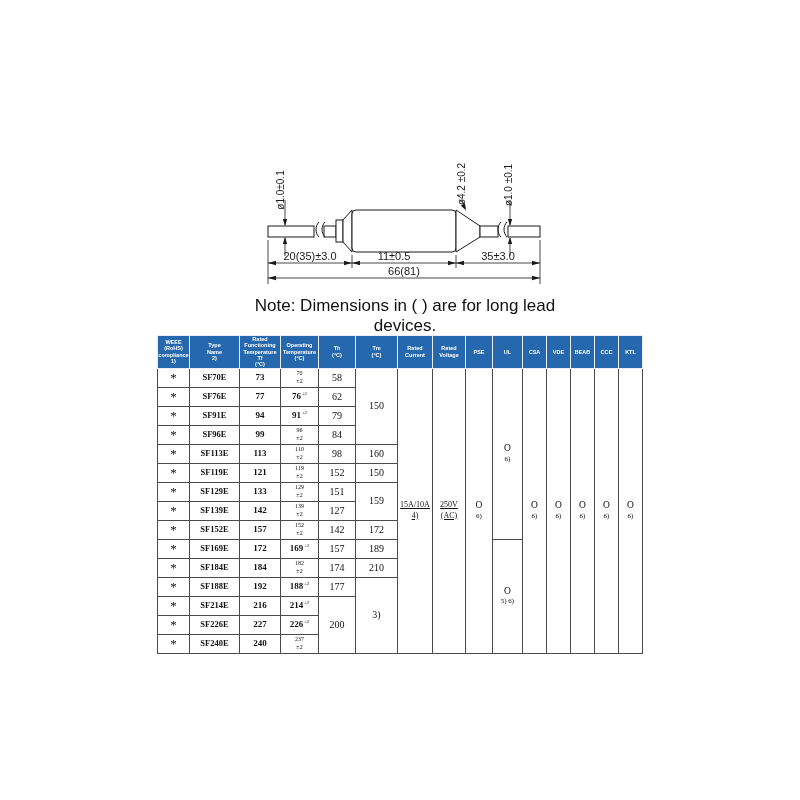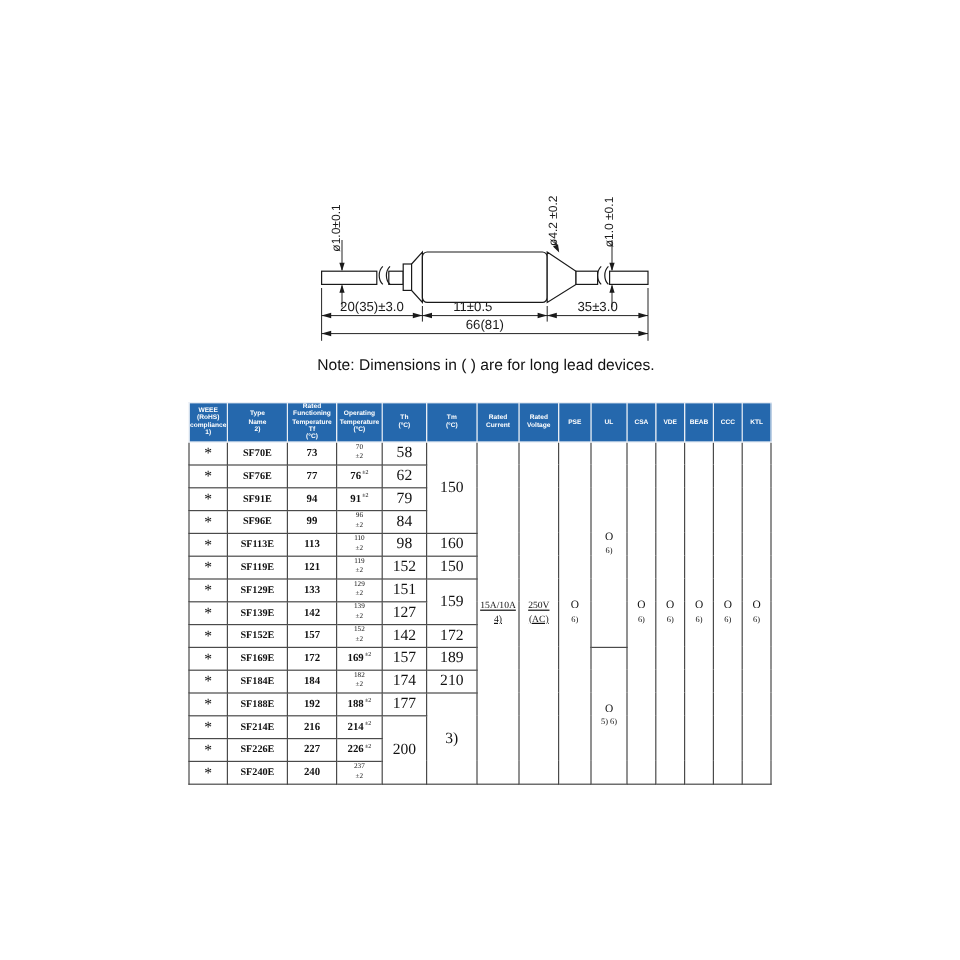--- a/index.html
+++ b/index.html
@@ -6,39 +6,39 @@
   .canvas{position:relative;width:800px;height:800px;background:#fff;overflow:hidden;
           font-family:"Liberation Sans",sans-serif;color:#111;}
 
   
   .diagram-svg{position:absolute;left:240px;top:150px;width:320px;height:150px;}
   .dim-label{position:absolute;font-size:11px;color:#1a1a1a;text-align:center;
              font-family:"Liberation Sans",sans-serif;white-space:nowrap;}
   .dim-label.rot{font-size:10px;transform:rotate(-90deg);transform-origin:center center;
                  width:60px;height:12px;line-height:12px;}
   .note-line{position:absolute;left:230px;top:296px;width:350px;text-align:center;
-             font-size:13px;color:#111;}
+             font-size:17px;color:#111;}
 
   
   .spec-table{position:absolute;left:157px;top:335px;width:485px;border-collapse:collapse;
               table-layout:fixed;border:1px solid #4a4a4a;}
   .spec-table th{background:#2568ad;color:#fff;font-weight:bold;font-size:5.5px;
                  font-family:"Liberation Sans",sans-serif;border:1px solid #e9eef5;
                  height:30px;vertical-align:middle;text-align:center;padding:0;}
   .spec-table th div{line-height:1.15;}
   .spec-table td{border:1px solid #4a4a4a;text-align:center;vertical-align:middle;
                  font-family:"Liberation Serif",serif;font-size:8.5px;color:#111;
                  height:18px;padding:0;line-height:1.15;}
   td.cell-mark{font-size:13px;line-height:8px;}
   td.cell-type{font-weight:bold;font-size:8.5px;}
   td.cell-tf{font-weight:bold;font-size:9px;}
   td.cell-op .op-v{font-weight:bold;font-size:9px;}
   td.cell-op .op-sup{font-size:5px;vertical-align:super;margin-left:1px;}
   td.cell-op .op-s{font-size:6px;line-height:1.25;}
-  td.cell-th,td.cell-tm{font-size:13px;margin-top:47px;}
+  td.cell-th,td.cell-tm{font-size:10px;margin-top:47px;}
   td.mcell div{font-size:8px;line-height:1.3;text-decoration:underline;}
   td.ocell div.m-line0{font-size:9.5px;line-height:1.2;}
   td.ocell div.m-line1{font-size:7px;line-height:1.3;}
 </style>
 </head>
 <body>
 
 <div class="canvas">
 
   <svg class="diagram-svg" viewBox="0 0 320 150">

